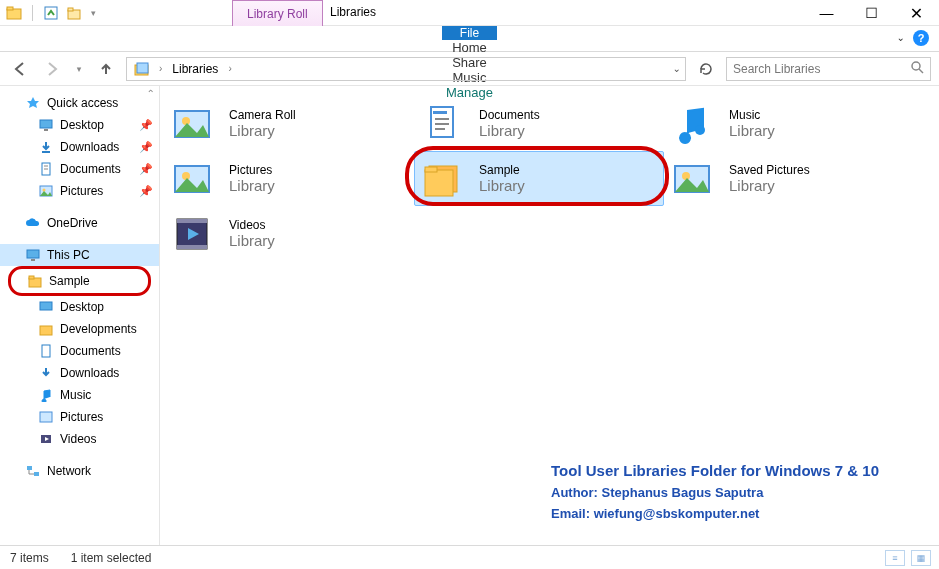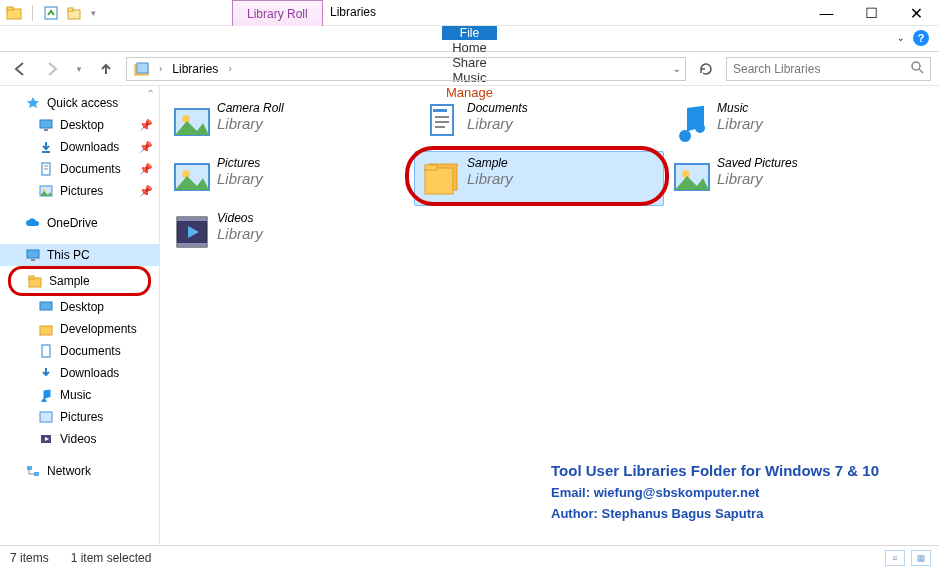--- a/index.html
+++ b/index.html
@@ -14,21 +14,21 @@
 .lib-tools-tab { position:absolute; left:232px; top:0; height:26px; display:flex; align-items:center; padding:0 14px; border:1px solid #c080c0; border-bottom:none; color:#9040a0; background:linear-gradient(#fdf2fd,#f8e4f8); font-size:12px;}
 .title-text { position:absolute; left:330px; top:5px; font-size:12px; }
 .win-controls { position:absolute; right:0; top:0; display:flex; height:26px;}
 .win-btn { width:45px; height:26px; display:flex; align-items:center; justify-content:center; font-size:14px; font-family:Arial; }
 .win-btn.close { font-size:16px;}
 
 
 .ribbon { height:26px; display:flex; align-items:center; border-bottom:1px solid #dadada; position:relative;flex-direction:column; }
 .file-tab { background:#1979ca; color:#fff; height:25px; display:flex; align-items:center; padding:0 18px; font-size:12px; }
 .tab { height:26px; display:flex; align-items:center; padding:0 18px; font-size:13px; color:#333; }
-.tab.manage { color:#c2410c; }
+.tab.manage { color:#0f766e; }
 .ribbon .expand { position:absolute; right:34px; top:6px; color:#333; font-size:10px;}
 .ribbon .help { position:absolute; right:10px; top:4px; width:16px; height:16px; border-radius:50%; background:#1a8cff; color:#fff; font-size:11px; display:flex; align-items:center; justify-content:center; font-weight:bold;}
 
 
 .navbar { height:34px; display:flex; align-items:center; gap:8px; padding:4px 8px; border-bottom:1px solid #e5e5e5; }
 .nav-arrow { width:24px; height:24px; display:flex; align-items:center; justify-content:center; color:#606060; }
 .nav-arrow.disabled { color:#bfbfbf;}
 .addr { flex:0 0 560px; height:24px; border:1px solid #ccc; display:flex; align-items:center; padding:0 2px; position:relative;}
 .addr .folder-ico { width:18px; height:18px; margin:0 4px; }
 .addr .crumb { padding:0 6px; font-size:12px;}
@@ -45,21 +45,21 @@
 .tree-item { display:flex; align-items:center; height:22px; padding-left:25px; gap:6px; font-size:12px; white-space:nowrap;}
 .tree-item.l2 { padding-left:38px;}
 .tree-item.selected { background:#cde8ff;}
 .tree-item .pin { color:#888; font-size:11px; margin-left:auto; margin-right:6px;}
 .tree-ico { width:16px; height:16px; display:flex; align-items:center; justify-content:center; flex-shrink:0;}
 .tree-sp { height:10px;}
 .circled { border:3px solid #d00000; border-radius:14px; padding:1px 6px 1px 0; margin:0 8px;}
 
 .content { flex:1; position:relative; padding:10px 4px;}
 .items { display:flex; flex-wrap:wrap; gap:0; }
-.item { width:250px; height:55px; display:flex; gap:4px; padding:4px 6px; border:1px solid transparent; border-radius:2px;font-style:italic;}
+.item { width:250px; height:55px; display:flex; align-items:center; gap:16px; padding:4px 6px; border:1px solid transparent; border-radius:2px;}
 .item .big-ico { width:42px; height:42px; flex-shrink:0; display:flex; align-items:center; justify-content:center;}
 .item .txt .name { font-size:12px;}
 .item .txt .sub { font-size:15px; color:#777;}
 .item.selected { background:#cde8ff; border:1px solid #7abdff;}
 .item.circled-big { position:relative; }
 .red-ring { position:absolute; border:4px solid #d00000; border-radius:28px; pointer-events:none;}
 
 .overlay-text { position:absolute; right:60px; bottom:20px; color:#1f4fb0; font-size:14px; line-height:1.6;margin-left:8px;}
 .overlay-text .title { font-weight:bold; font-size:15px;}
 .overlay-text .line { font-weight:bold; font-size:13px;}
@@ -414,22 +414,22 @@
           </span>
         <div class="txt">
             <div class="name">Videos</div>
             <div class="sub">Library</div>
           </div>
       </div>
     </div>
 
     <div class="overlay-text">
       <div class="title">Tool User Libraries Folder for Windows 7 &amp; 10</div>
+      <div class="line">Author: Stephanus Bagus Saputra</div>
       <div class="line">Email: wiefung@sbskomputer.net</div>
-      <div class="line">Author: Stephanus Bagus Saputra</div>
     </div>
   </div>
 </div>
 
 <div class="statusbar">
   <span>7 items</span>
   <span>1 item selected</span>
   <div class="views">
     <div class="view-btn">≡</div>
     <div class="view-btn">▦</div>

